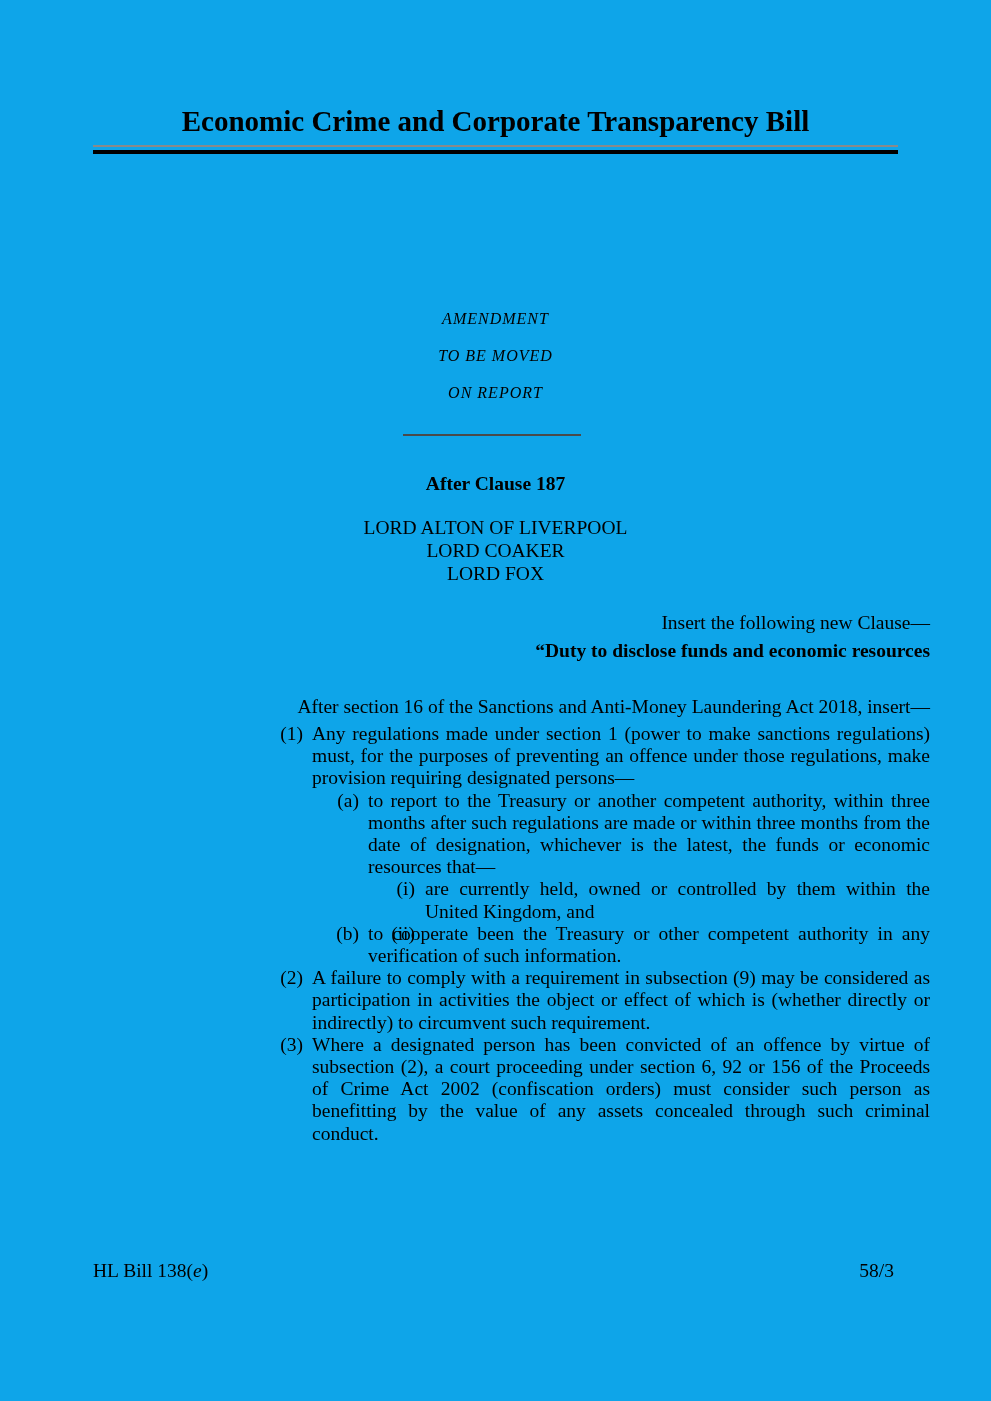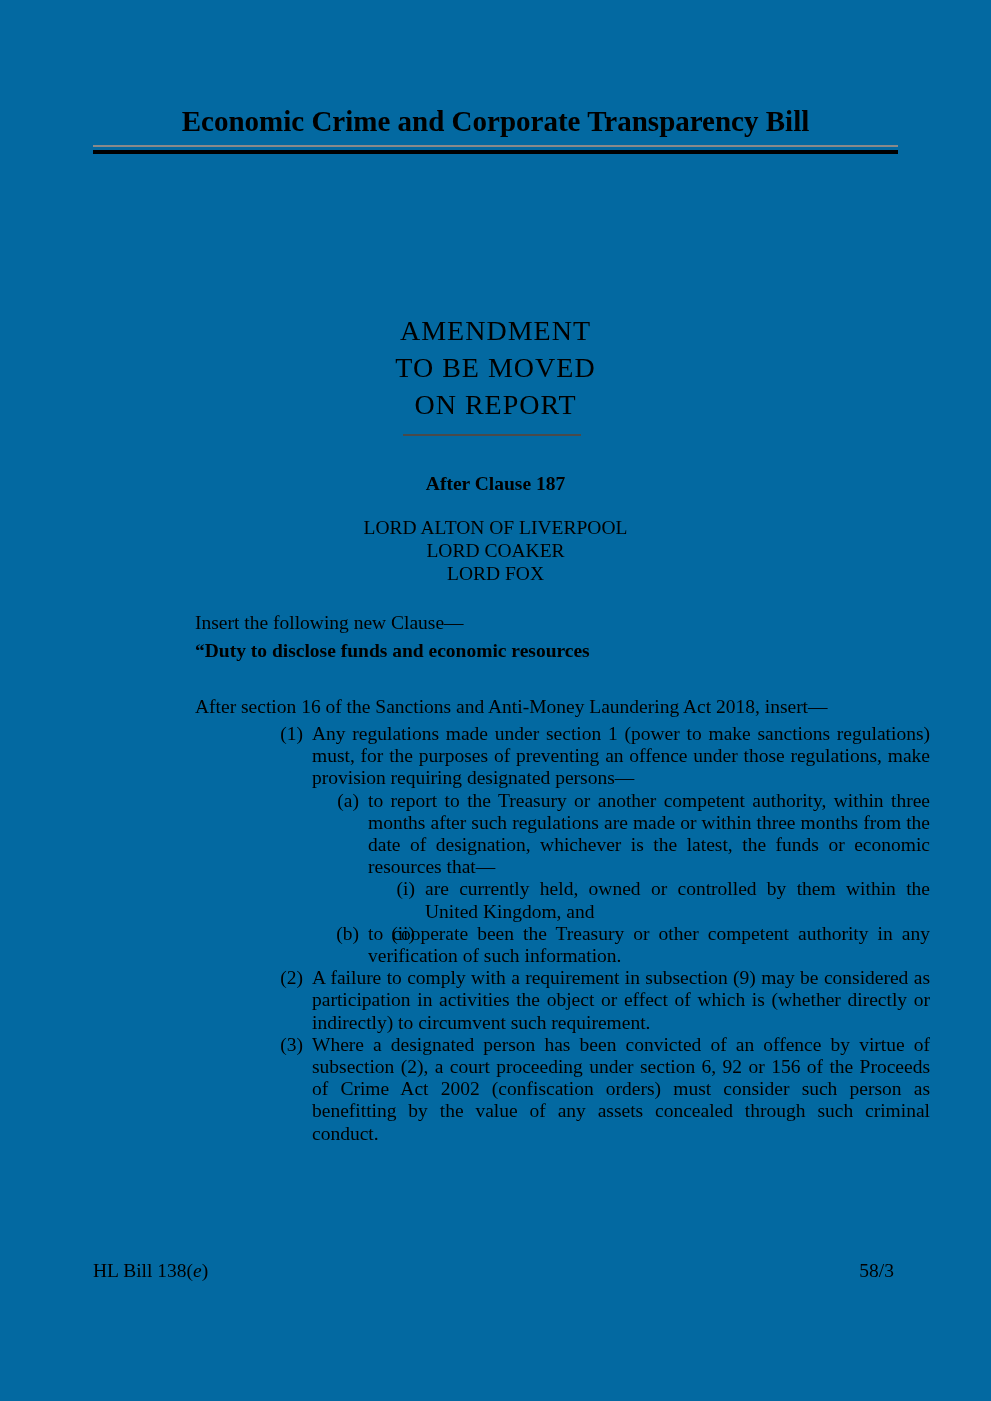--- a/index.html
+++ b/index.html
@@ -1,21 +1,21 @@
 <!DOCTYPE html>
 <html><head>
 <meta charset="utf-8">
 <style>
   html, body { margin: 0; padding: 0; background: #e8e8e8; }
   .page {
     position: relative;
     width: 991px;
     height: 1401px;
     margin: 0 auto;
-    background: #0369a1;
+    background: #0ea5e9;
     color: #000000;
     font-family: "Liberation Serif", "DejaVu Serif", serif;
     overflow: hidden;
   }
 
   .doc-title {
     position: absolute;
     top: 103px; left: 0; width: 100%;
     text-align: center;
     font-size: 29px;
@@ -23,25 +23,26 @@
     line-height: 36px;
   }
 
   .double-rule { position: absolute; top: 145px; left: 93px; width: 805px; }
   .double-rule .thin  { height: 2px;  background: #8a8a8a; }
   .double-rule .gap   { height: 3px;  background: transparent; }
   .double-rule .thick { height: 3.5px; background: #000; }
 
   .amendment-block {
     position: absolute;
-    top: 312px; left: 0; width: 100%;
+    top: 300px; left: 0; width: 100%;
     text-align: center;
-    font-size: 28px;
+    font-size: 16px;
     line-height: 37px;
     letter-spacing: 1px;
+    font-style: italic;
   }
 
   .divider {
     position: absolute;
     top: 434px; left: 403px;
     width: 178px;
     border-top: 2px solid #4a4a4a;
   }
 
   .after-clause {
@@ -59,20 +60,21 @@
     font-size: 19.5px;
     line-height: 23px;
   }
 
   .body-line {
     position: absolute;
     left: 195px;
     width: 735px;
     font-size: 19.5px;
     line-height: 22px;
+    text-align: right;
   }
   .instruction   { top: 612px; }
   .clause-title  { top: 640px; font-weight: bold; }
   .insert-line   { top: 696px; }
 
   .heading-16a {
     position: absolute;
     top: 697px; left: 185px; width: 745px;
     font-size: 19.5px;
     font-weight: bold;

